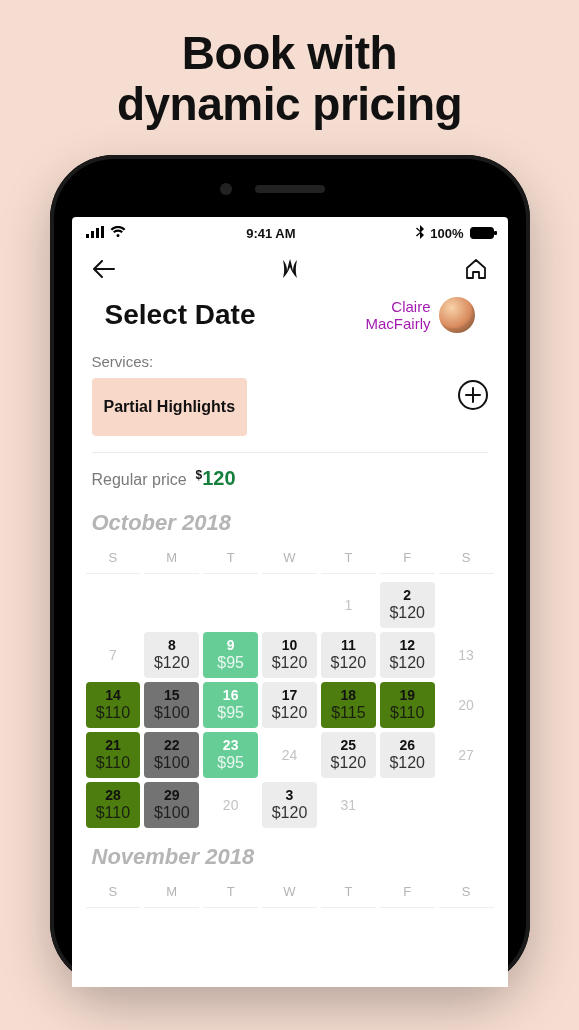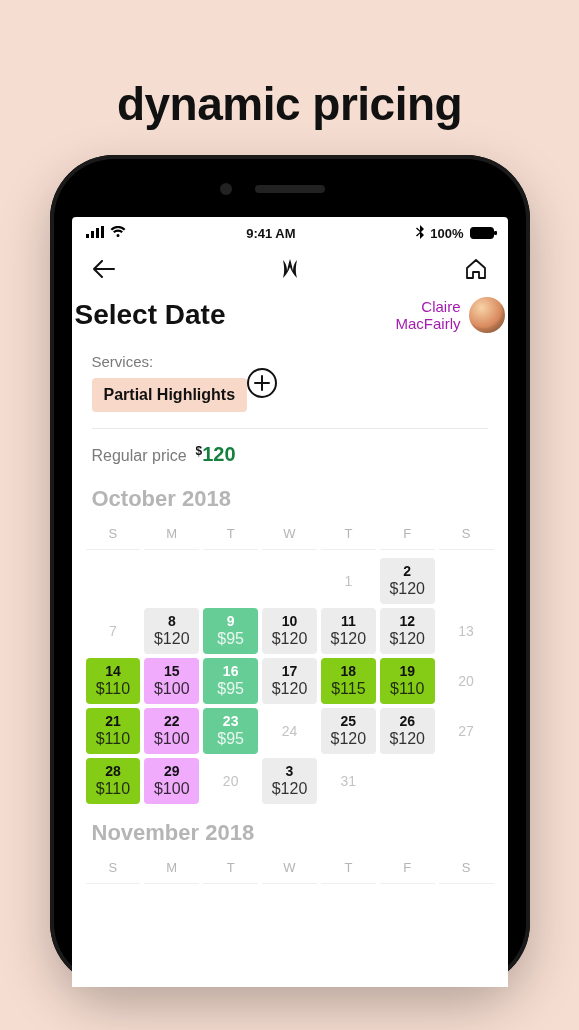--- a/index.html
+++ b/index.html
@@ -59,88 +59,88 @@
     display: flex;
     align-items: center;
     justify-content: space-between;
     padding: 6px 18px 4px;
   }
   .nav-icon { width: 28px; height: 28px; display:flex; align-items:center; justify-content:center; }
   .titlebar {
     display: flex;
     align-items: center;
     justify-content: space-between;
-    padding: 10px 3px 6px;
+    padding: 10px 33px 6px;
   }
   .page-title { font-size: 28px; font-weight: 700; }
   .userblock { display:flex; align-items:center; gap:8px; }
   .username { text-align:right; color:#a21caf; font-size:15px; line-height:1.15; }
   .avatar {
     width: 36px; height: 36px; border-radius: 50%;
     background: radial-gradient(circle at 35% 30%, #f8d2a8, #d98b5f 55%, #8a5b3a 90%);
     box-shadow: inset -3px -5px 0 rgba(0,0,0,.07);
   }
   .services {
-    display:flex; align-items:center; 
+    display:flex; align-items:center; justify-content:space-between;
     padding: 14px 20px 12px;
   }
   .svc-left { display:flex; flex-direction:column; gap:8px; align-items:flex-start;}
   .svc-label { color:#7a7a7a; font-size:15px; }
   .chip {
     background:#f8d8c9;
-    padding:8px 12px;
+    padding:20px 12px;
     border-radius:4px;
     font-weight:600;
     font-size:16px;
   }
   .plus-circle {
     width:30px; height:30px; border-radius:50%;
     border:2px solid #111; display:flex; align-items:center; justify-content:center;
     font-size:20px; line-height:1;
   }
   .divider { height:1px; background:#e9e9e9; margin: 4px 20px 0; }
   .pricebar { padding: 14px 20px 6px; color:#7a7a7a; font-size:16px;}
   .pricebar b { color:#15803d; font-weight:700; font-size:20px;}
   .pricebar sup { font-size:12px; color:#111; font-weight:700;}
-  .month-title { padding: 14px 20px 4px; color:#b5b5b5; font-weight:700; font-size:22px;}
+  .month-title { padding: 14px 20px 4px; color:#b5b5b5; font-weight:700; font-size:22px;font-style:italic;}
   .grid {
     display:grid;
     grid-template-columns: repeat(7, 1fr);
     gap:4px;
     padding: 6px 14px 2px;
   }
   .dow {
     text-align:center; color:#b5b5b5; font-size:13px; padding:4px 0 8px;
     border-bottom:1px solid #eee;
   }
   .dow:last-child{border-bottom:1px solid #eee;}
   .cell {
     height:46px; border-radius:4px;
     display:flex; flex-direction:column; align-items:center; justify-content:center;
     font-size:12px;
   }
   .cell .daynum { font-weight:700; font-size:14px; line-height:1;}
   .cell .price  { font-size:16px; margin-top:2px; opacity:.85;}
   .cell.dis .daynum { color:#c3c3c3; font-weight:500;}
   .cell.gray { background:#ececec; }
-  .cell.g1   { background:#84cc16; }
-  .cell.g2   { background:#f0abfc; }
+  .cell.g1   { background:#4d7c0f; }
+  .cell.g2   { background:#737373; }
   .cell.g3   { background:#67cd97; }
   .cell.g3 .daynum, .cell.g3 .price { color:#fff; }
   .battery {
     width:24px; height:12px; border:1.5px solid #000; border-radius:3px; position:relative;
   }
   .battery::after{content:""; position:absolute; right:-4px; top:3px; width:2.5px; height:4px; background:#000; border-radius:1px;}
   .battery i{ display:block; width:100%; height:100%; background:#000; border-radius:1px;}
 </style>
 </head>
 <body>
 
 <div class="promo">
-  <br>
+  <span>Book with</span><br>
   <span>dynamic pricing</span>
 </div>
 
 <div class="device">
   <div class="speaker"></div>
   <div class="camera"></div>
   <div class="screen">
 
     <div class="statusbar">
       <div class="left">

